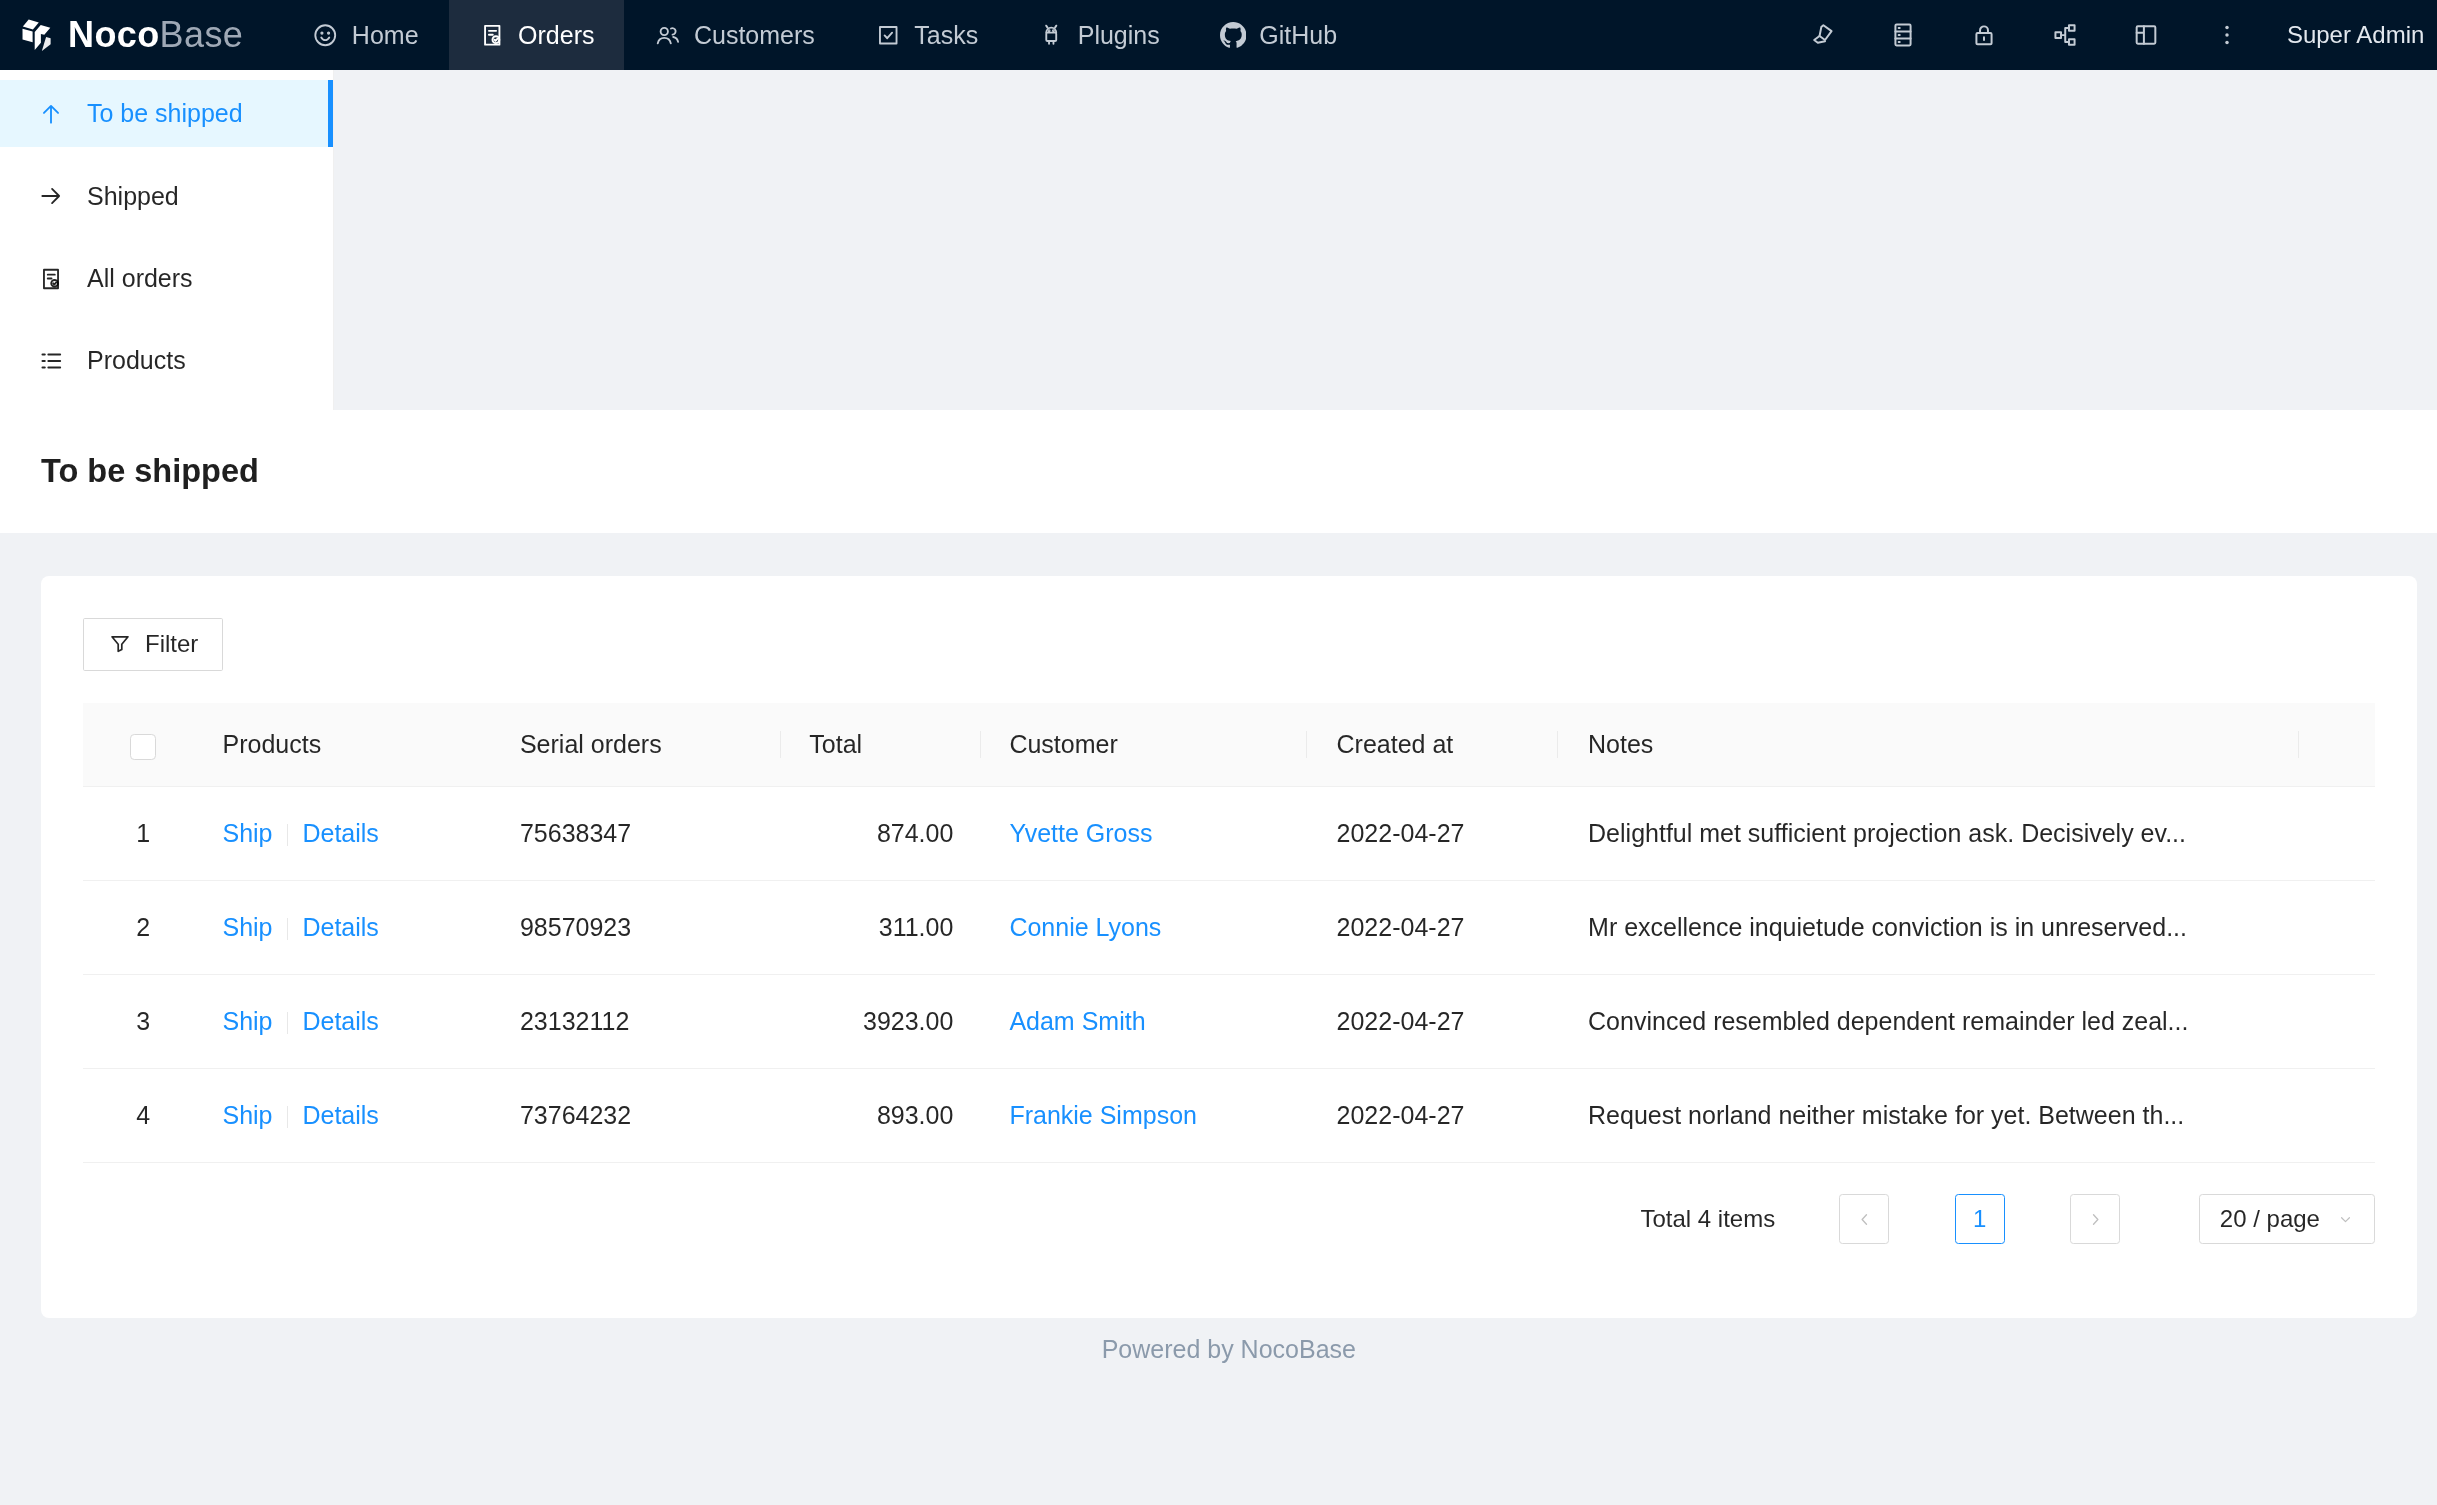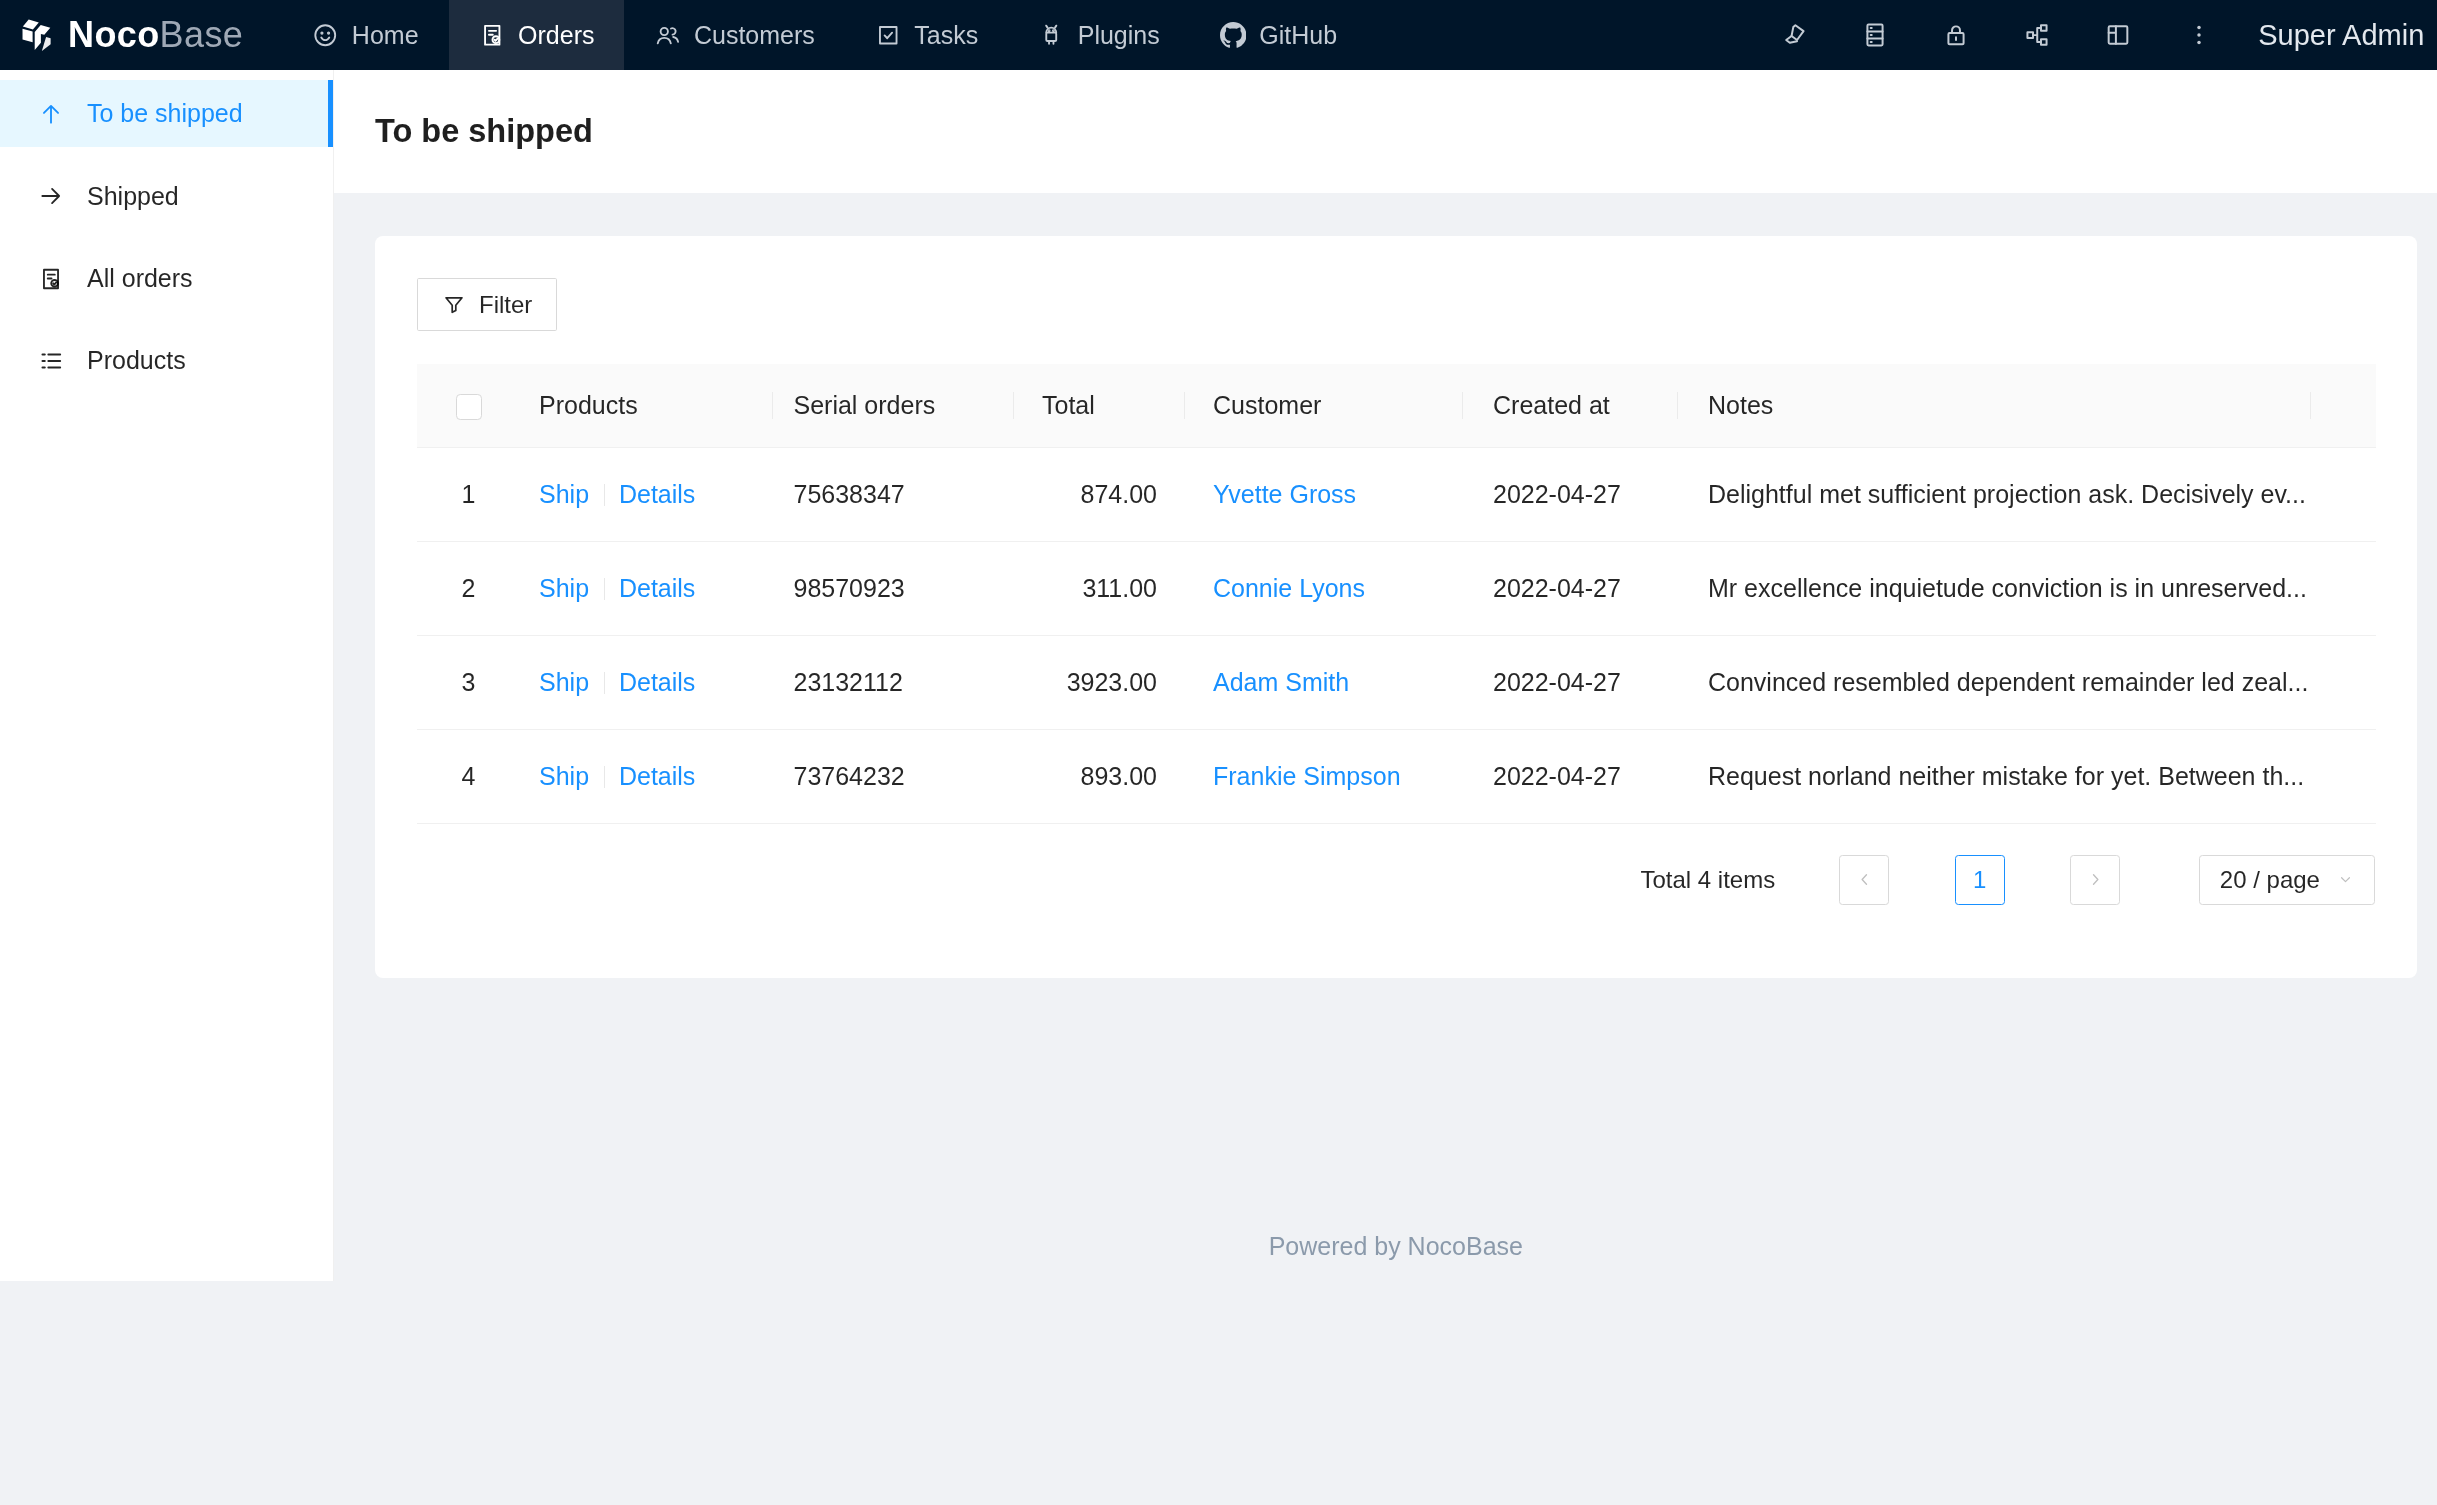--- a/index.html
+++ b/index.html
@@ -14,24 +14,24 @@
   .logo svg { width:39px; height:39px; margin-right:12px; }
   .logo-noco { font-size:36px; font-weight:700; color:#ffffff; letter-spacing:0.4px; }
   .logo-base { font-size:36px; font-weight:300; color:#9fa9b6; letter-spacing:0.4px; }
   .nav-menu { display:flex; align-items:stretch; }
   .nav-item { display:flex; align-items:center; gap:13px; padding:0 30px; font-size:25px; color:#c3cbd4; cursor:pointer; }
   .nav-item svg { width:26.5px; height:26.5px; }
   .nav-item.active { background:#1d2c3e; color:#ffffff; }
   .nav-right { margin-left:auto; display:flex; align-items:stretch; }
   .nav-icon-btn { display:flex; align-items:center; padding:0 26.5px; cursor:pointer; color:#c3cbd4; }
   .nav-icon-btn svg { width:28px; height:28px; }
-  .nav-user { display:flex; align-items:center; font-size:29px; color:#e3e8ee; padding:0 13.7px 0 19px; cursor:pointer; }
-
-  
-  .body-row { display:flex; height:1211px; }
+  .nav-user { display:flex; align-items:center; font-size:24px; color:#e3e8ee; padding:0 13.7px 0 19px; cursor:pointer; }
+
+  
+  .body-row { display:flex; height:1211px;flex-direction:column; }
   .sidebar { width:334px; background:#ffffff; border-right:0.9px solid #f0f0f0; padding-top:10.3px; flex:none; }
   .menu-item { height:67px; margin-bottom:15.4px; display:flex; align-items:center; gap:23px; padding-left:38px; font-size:25px; color:rgba(0,0,0,.85); cursor:pointer; position:relative; }
   .menu-item svg { width:26px; height:26px; flex:none; }
   .menu-item.active { background:#e6f7ff; color:#1890ff; }
   .menu-item.active::after { content:''; position:absolute; right:0; top:0; width:5.1px; height:100%; background:#1890ff; }
 
   .main { flex:1; display:flex; flex-direction:column; min-width:0; }
   .page-header { height:123px; background:#ffffff; display:flex; align-items:center; padding-left:41px; }
   .page-title { font-size:32.5px; font-weight:600; color:rgba(0,0,0,.88); }
   .content { flex:1; background:#f0f2f5; padding:43px 21.4px 0 41px; display:flex; flex-direction:column; }

